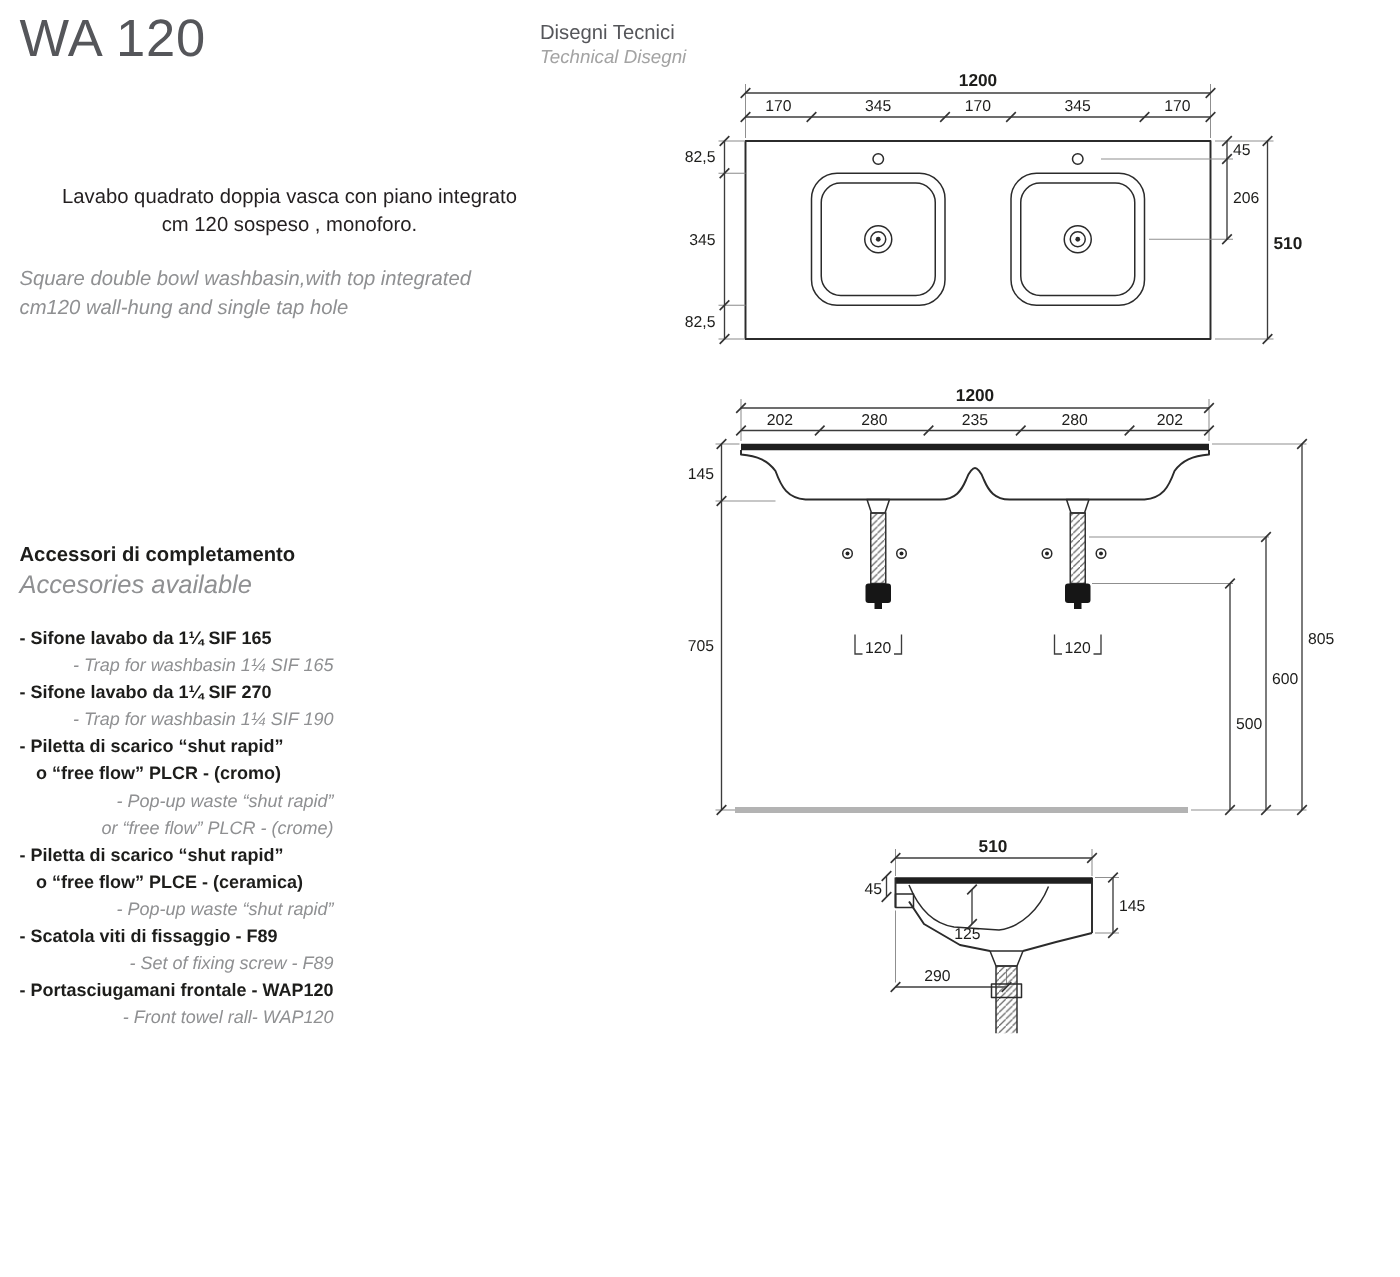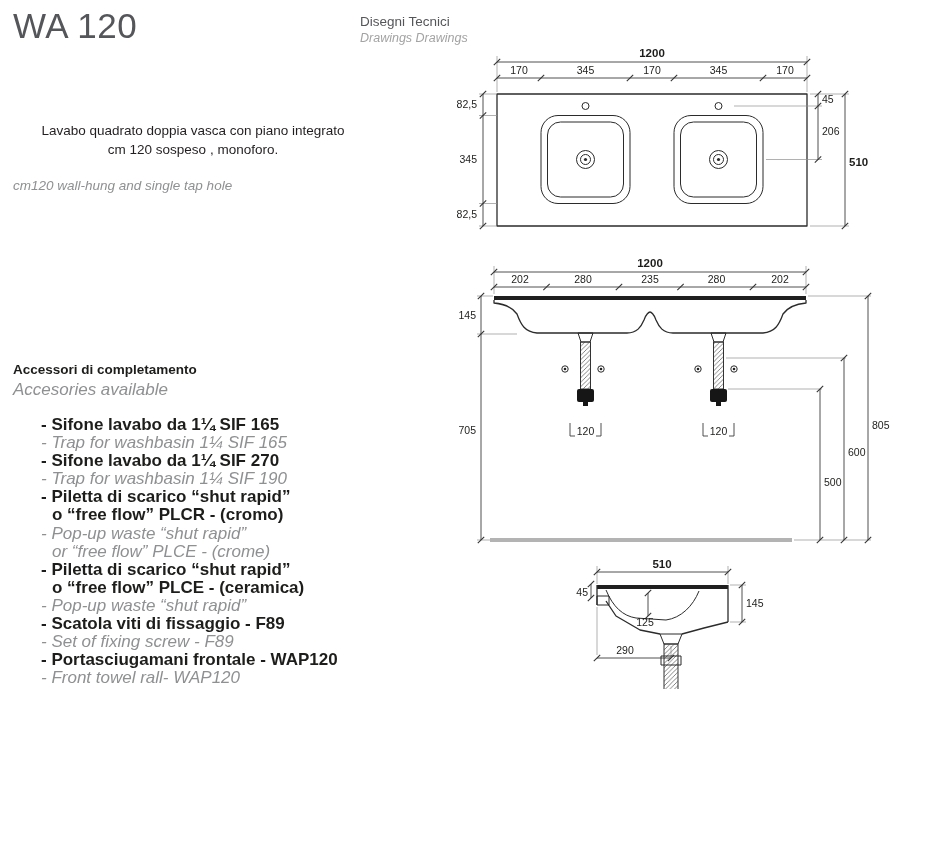--- a/index.html
+++ b/index.html
@@ -14,23 +14,23 @@
   .section-head { position:absolute; left:360px; top:14px; }
   .section-it { font-size:13.5px; color:#55565a; }
   .section-en { font-size:12.5px; color:#a3a3a3; font-style:italic; margin-top:2px; }
 
   .desc-it { position:absolute; left:13px; top:122px; width:360px; font-size:13.5px; line-height:1.4; color:#231f20;text-align:center; }
   .desc-en { position:absolute; left:13px; top:177px; width:380px; font-size:13.5px; line-height:1.4; color:#8f9092; font-style:italic; }
 
   .acc-head-it { position:absolute; left:13px; top:362px; font-size:13.5px; font-weight:700; color:#1d1d1b; }
   .acc-head-en { position:absolute; left:13px; top:380px; font-size:17px; font-style:italic; color:#8f9092; }
 
-  .acc-list { position:absolute; left:13px; top:416px; font-size:17px; line-height:18.1px;margin-left:28px; }
+  .acc-list { position:absolute; left:13px; top:416px; font-size:12px; line-height:18.1px; }
   .acc-list .it { font-weight:700; color:#1d1d1b; }
-  .acc-list .en { font-style:italic; color:#8f9092; }
+  .acc-list .en { font-style:italic; color:#8f9092;text-align:right; }
   .acc-list .cont { padding-left:11px; }
 
   svg.drawings { position:absolute; left:0; top:0; }
   .dim { stroke:#3c3c3c; stroke-width:0.9; }
   .ext { stroke:#8f8f8f; stroke-width:0.7; }
   .ol  { stroke:#2b2b2b; stroke-width:1.3; fill:none; stroke-linejoin:round; }
   .ol2 { stroke:#2b2b2b; stroke-width:1; fill:none; stroke-linejoin:round; }
   .thick { stroke:#1f1f1f; stroke-width:4.2; }
   .floor { stroke:#b3b3b3; stroke-width:4; }
   .wall { stroke:#555; stroke-width:1.2; fill:none; }
@@ -41,43 +41,44 @@
 </style>
 </head>
 <body>
 
 <div class="page">
 
   <div class="product-title">WA 120</div>
 
   <div class="section-head">
     <div class="section-it">Disegni Tecnici</div>
-    <div class="section-en">Drawings Drawings</div>
+    <div class="section-en">Technical Disegni</div>
   </div>
 
   <div class="desc-it">
     <div>Lavabo quadrato doppia vasca con piano integrato</div>
     <div>cm 120 sospeso , monoforo.</div>
   </div>
   <div class="desc-en">
+    <div>Square double bowl washbasin,with top integrated</div>
     <div>cm120 wall-hung and single tap hole</div>
   </div>
 
   <div class="acc-head-it">Accessori di completamento</div>
   <div class="acc-head-en">Accesories available</div>
 
   <div class="acc-list">
     <div class="it">- Sifone lavabo da 1¼  SIF 165</div>
     <div class="en">- Trap for washbasin 1¼ SIF 165</div>
     <div class="it">- Sifone lavabo da 1¼  SIF 270</div>
     <div class="en">- Trap for washbasin 1¼ SIF 190</div>
     <div class="it">- Piletta di scarico “shut rapid”</div>
     <div class="it cont">o “free flow” PLCR - (cromo)</div>
     <div class="en">- Pop-up waste “shut rapid”</div>
-    <div class="en cont">or “free flow” PLCE - (crome)</div>
+    <div class="en cont">or “free flow” PLCR - (crome)</div>
     <div class="it">- Piletta di scarico “shut rapid”</div>
     <div class="it cont">o “free flow” PLCE - (ceramica)</div>
     <div class="en">- Pop-up waste “shut rapid”</div>
     <div class="it">- Scatola viti di fissaggio - F89</div>
     <div class="en">- Set of fixing screw - F89</div>
     <div class="it">- Portasciugamani frontale - WAP120</div>
     <div class="en">- Front towel rall- WAP120</div>
   </div>
 
   <svg class="drawings" width="933" height="851" viewBox="0 0 933 851">

